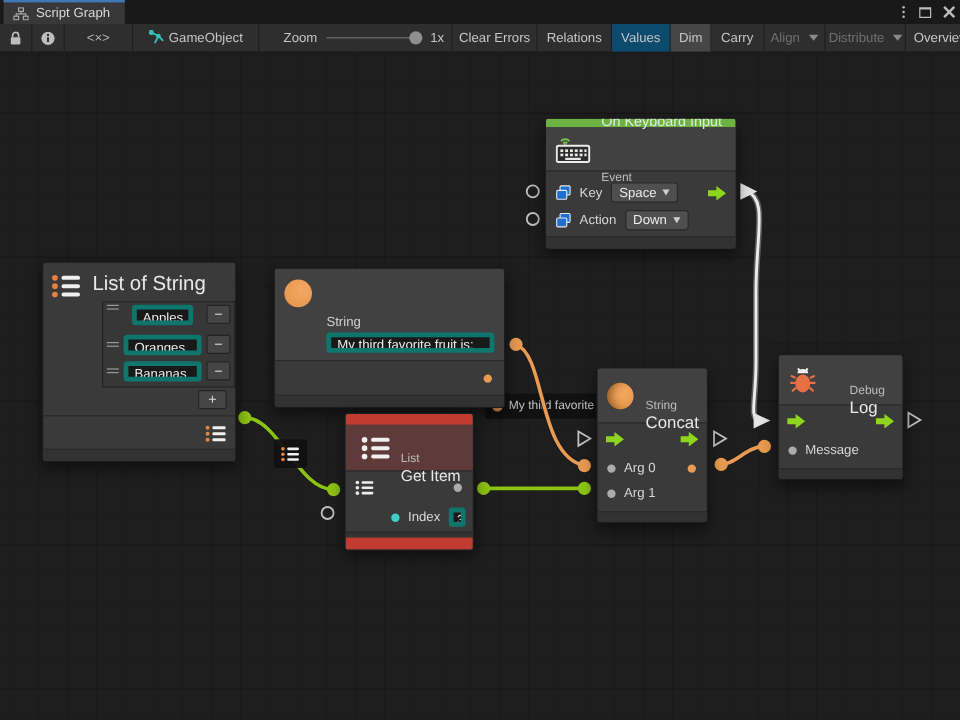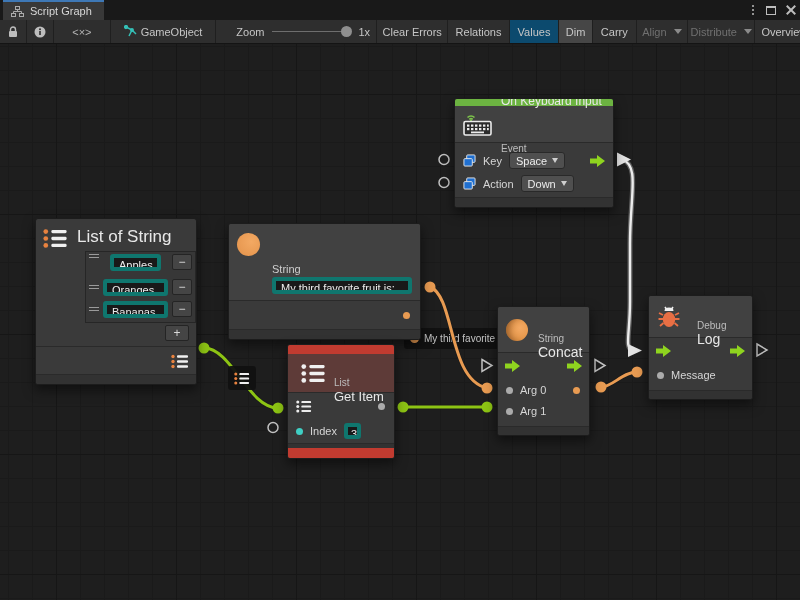--- a/index.html
+++ b/index.html
@@ -380,21 +380,21 @@
                 <circle cx="2" cy="2" r="1.7"></circle>
                 <circle cx="2" cy="7" r="1.7"></circle>
                 <circle cx="2" cy="12" r="1.7"></circle>
             <rect x="6" y="0.8" width="11" height="2.4" rx="1"></rect>
                 <rect x="6" y="5.8" width="11" height="2.4" rx="1"></rect>
                 <rect x="6" y="10.8" width="11" height="2.4" rx="1"></rect>
               </g>
           </svg>
           <span class="dot gray" style="position:absolute; right:9px; width:7px; height:7px;"></span>
         </div>
-        <div class="prow" style="height:24px;">
+        <div class="prow" style="height:24px;margin-left:30px;">
           <span class="dot cyan" style="width:7px; height:7px;"></span>
           <span class="plabel">Index</span>
           <span class="field" style="width:17px; height:16px; padding:0 3px; text-align:center;">3</span>
         </div>
       </div>
       <div class="sect n-foot" style="height:5px;"></div>
       <div style="height:10px; background:#c13b30;"></div>
     </div>
 
     <div class="node" style="left:497px; top:262px; width:93px;">
@@ -422,21 +422,21 @@
         <div class="prow" style="height:20px;">
           <span class="dot gray" style="width:7px; height:7px;"></span>
           <span class="plabel">Arg 1</span>
         </div>
         <div style="height:5px;"></div>
       </div>
       <div class="sect n-foot" style="height:9px;"></div>
     </div>
 
     <div class="node" style="left:648px; top:251px; width:105px;">
-      <div class="n-head" style="height:41px; gap:16px;">
+      <div class="n-head" style="height:41px; gap:27px;">
         <svg width="24" height="24" viewBox="0 0 24 24">
           <g stroke="#f0f0f0" stroke-width="1.6" fill="none">
               <path d="M8 2 L10 5 M16 2 L14 5"></path>
             </g>
           <path d="M7.5 6 a4.5 3.5 0 0 1 9 0 z" fill="#f0f0f0"></path>
           <g stroke="#e96f44" stroke-width="1.8" fill="none">
             <path d="M6 10 L2 8 M6 14 L1.5 14 M6.5 18 L3 21 M18 10 L22 8 M18 14 L22.5 14 M17.5 18 L21 21"></path>
           </g>
           <ellipse cx="12" cy="14.5" rx="6.2" ry="7.5" fill="#e96f44"></ellipse>
         </svg>

